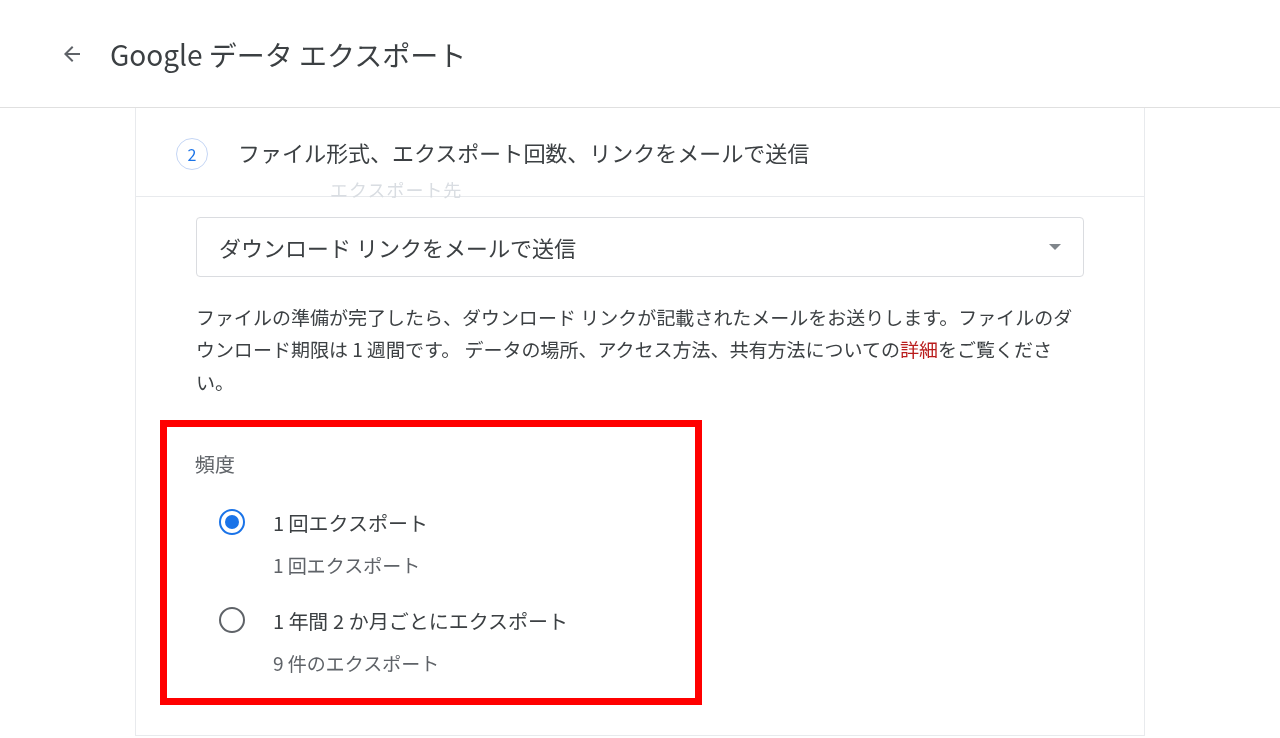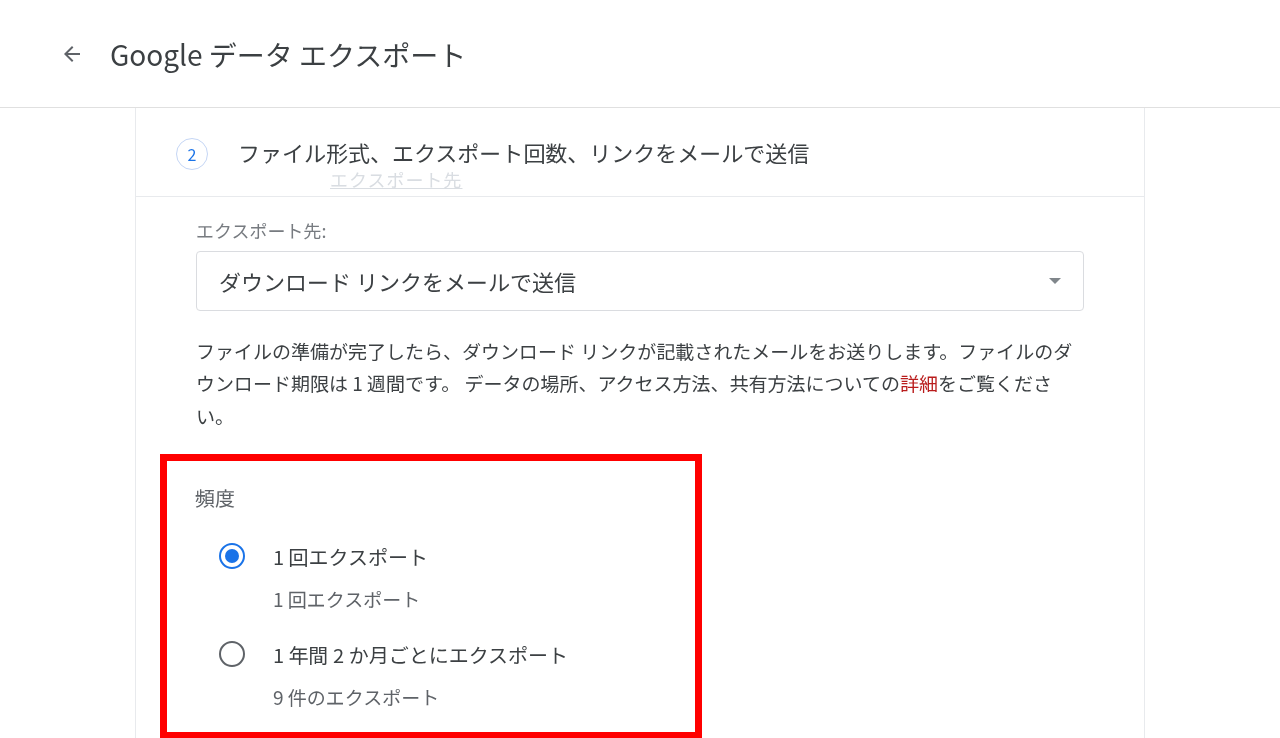--- a/index.html
+++ b/index.html
@@ -60,25 +60,24 @@
       flex-shrink: 0;
     }
     .step-title {
       font-size: 22px;
       color: #3c4043;
       font-weight: 400;
     }
     .ghost-text {
       position: absolute;
       left: 194px;
-      top: 58px;
+      top: 68px;
       font-size: 18px;
       color: #d9dde2;
       letter-spacing: 1px;
-      text-decoration: underline;
     }
     .content {
       padding: 20px 60px 30px 60px;
     }
     .field-label {
       font-size: 18px;
       color: #777b80;
       margin-bottom: 8px;
     }
     .dropdown {
@@ -174,21 +173,20 @@
 </div>
 
 <div class="panel">
   <div class="step-header">
     <div class="step-number">2</div>
     <div class="step-title">ファイル形式、エクスポート回数、リンクをメールで送信</div>
     <div class="ghost-text">エクスポート先</div>
   </div>
 
   <div class="content">
-    <div class="field-label">エクスポート先:</div>
     <div class="dropdown">
       <span class="dropdown-value">ダウンロード リンクをメールで送信</span>
       <span class="dropdown-caret"></span>
     </div>
 
     <div class="description">
       <span>ファイルの準備が完了したら、ダウンロード リンクが記載されたメールをお送りします。ファイルのダウンロード期限は 1 週間です。 データの場所、アクセス方法、共有方法についての</span><span class="link">詳細</span><span>をご覧ください。</span>
     </div>
 
     <div class="frequency-box">

